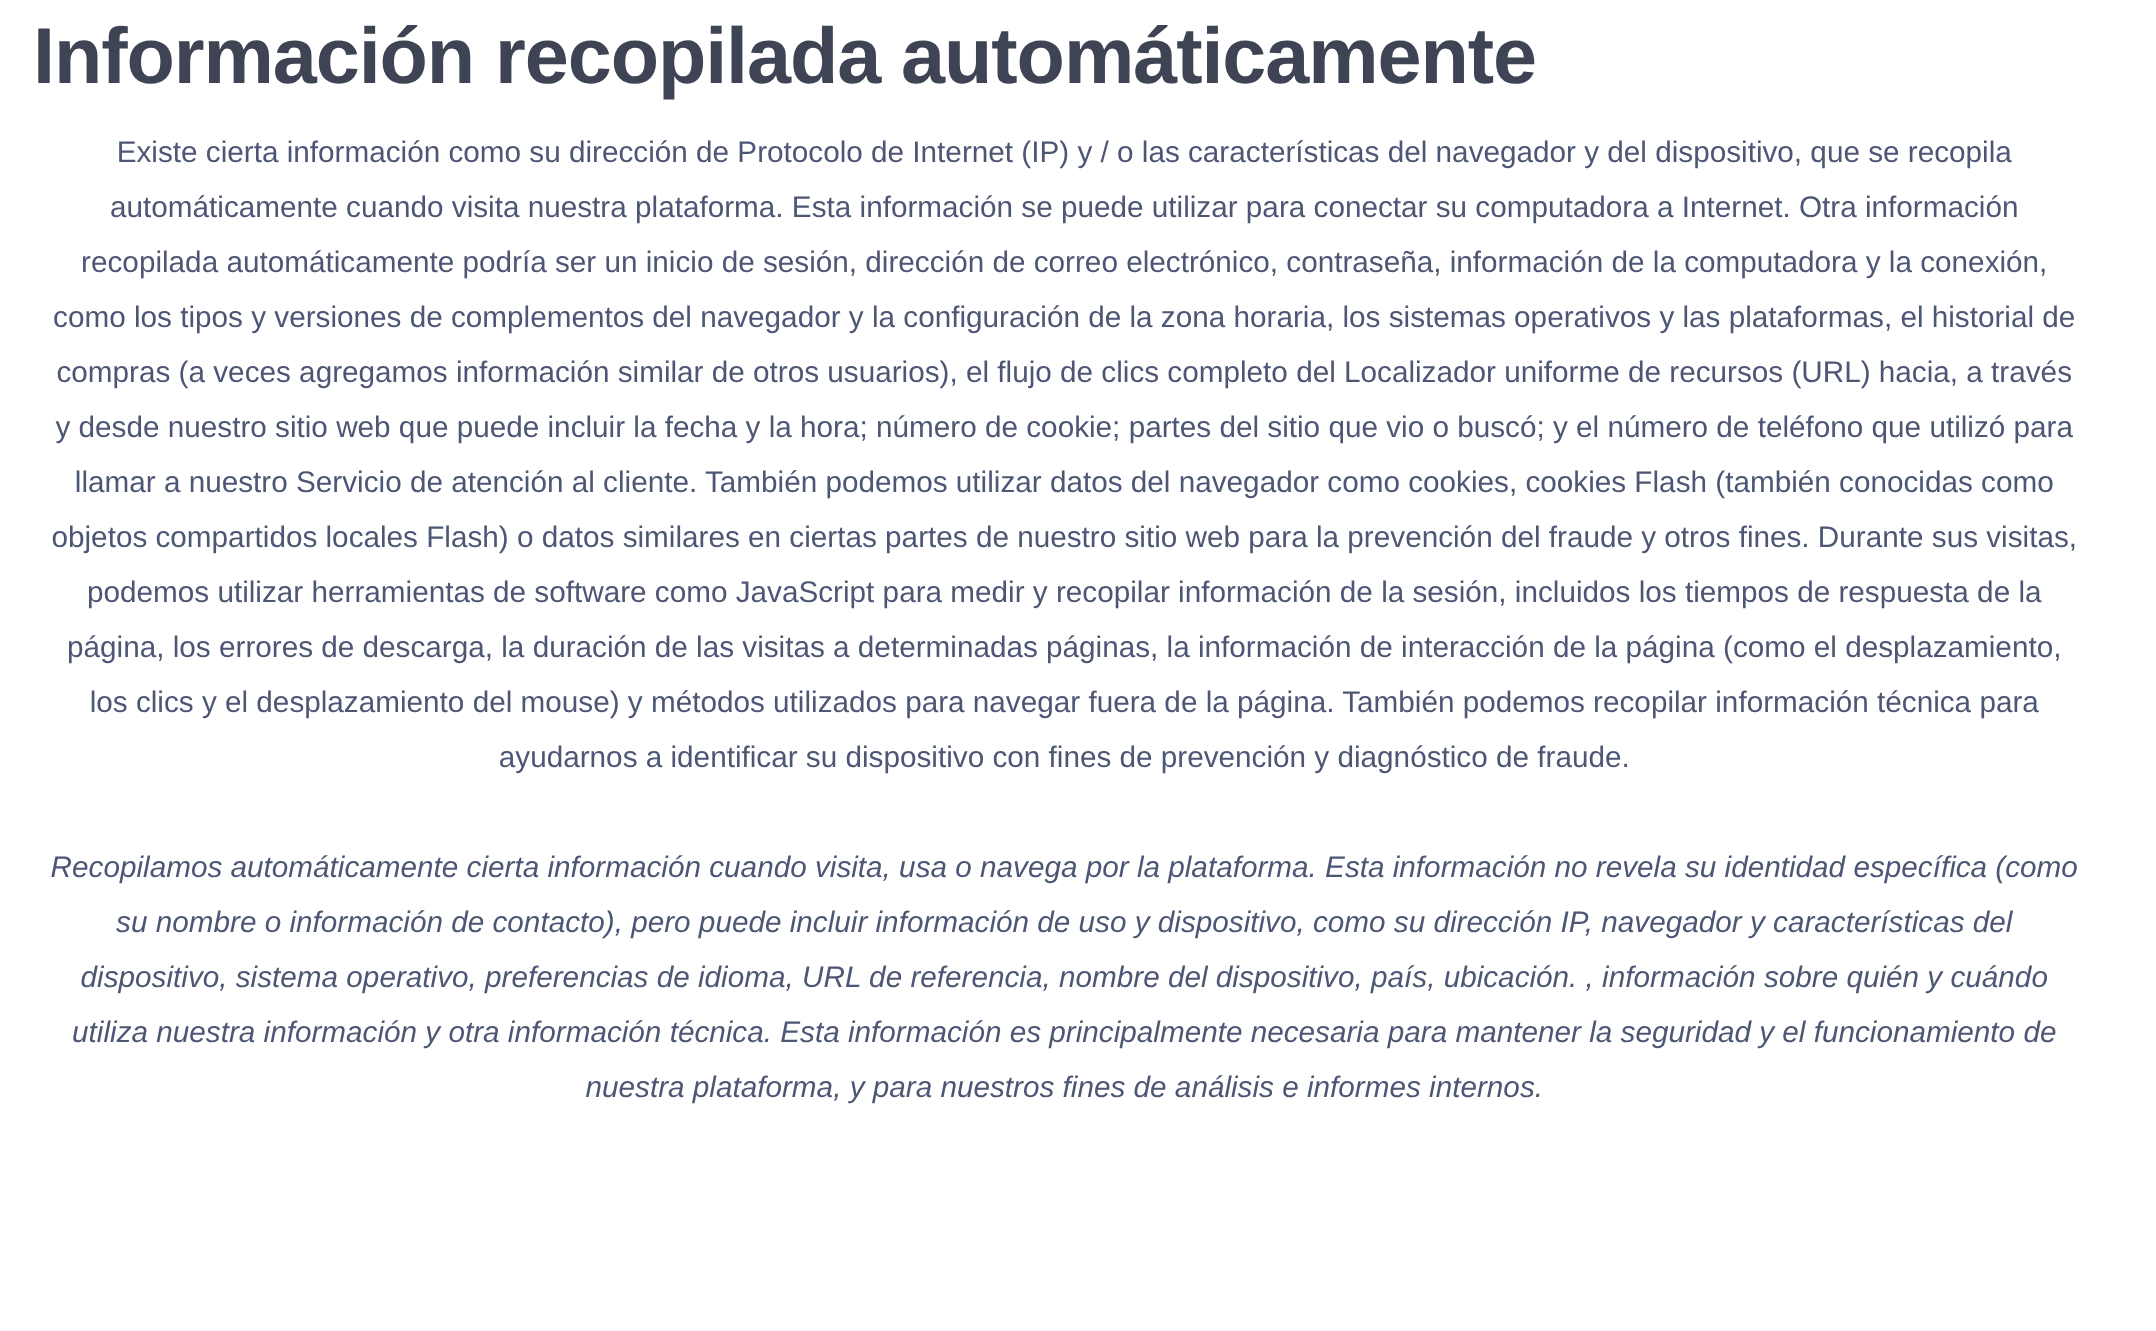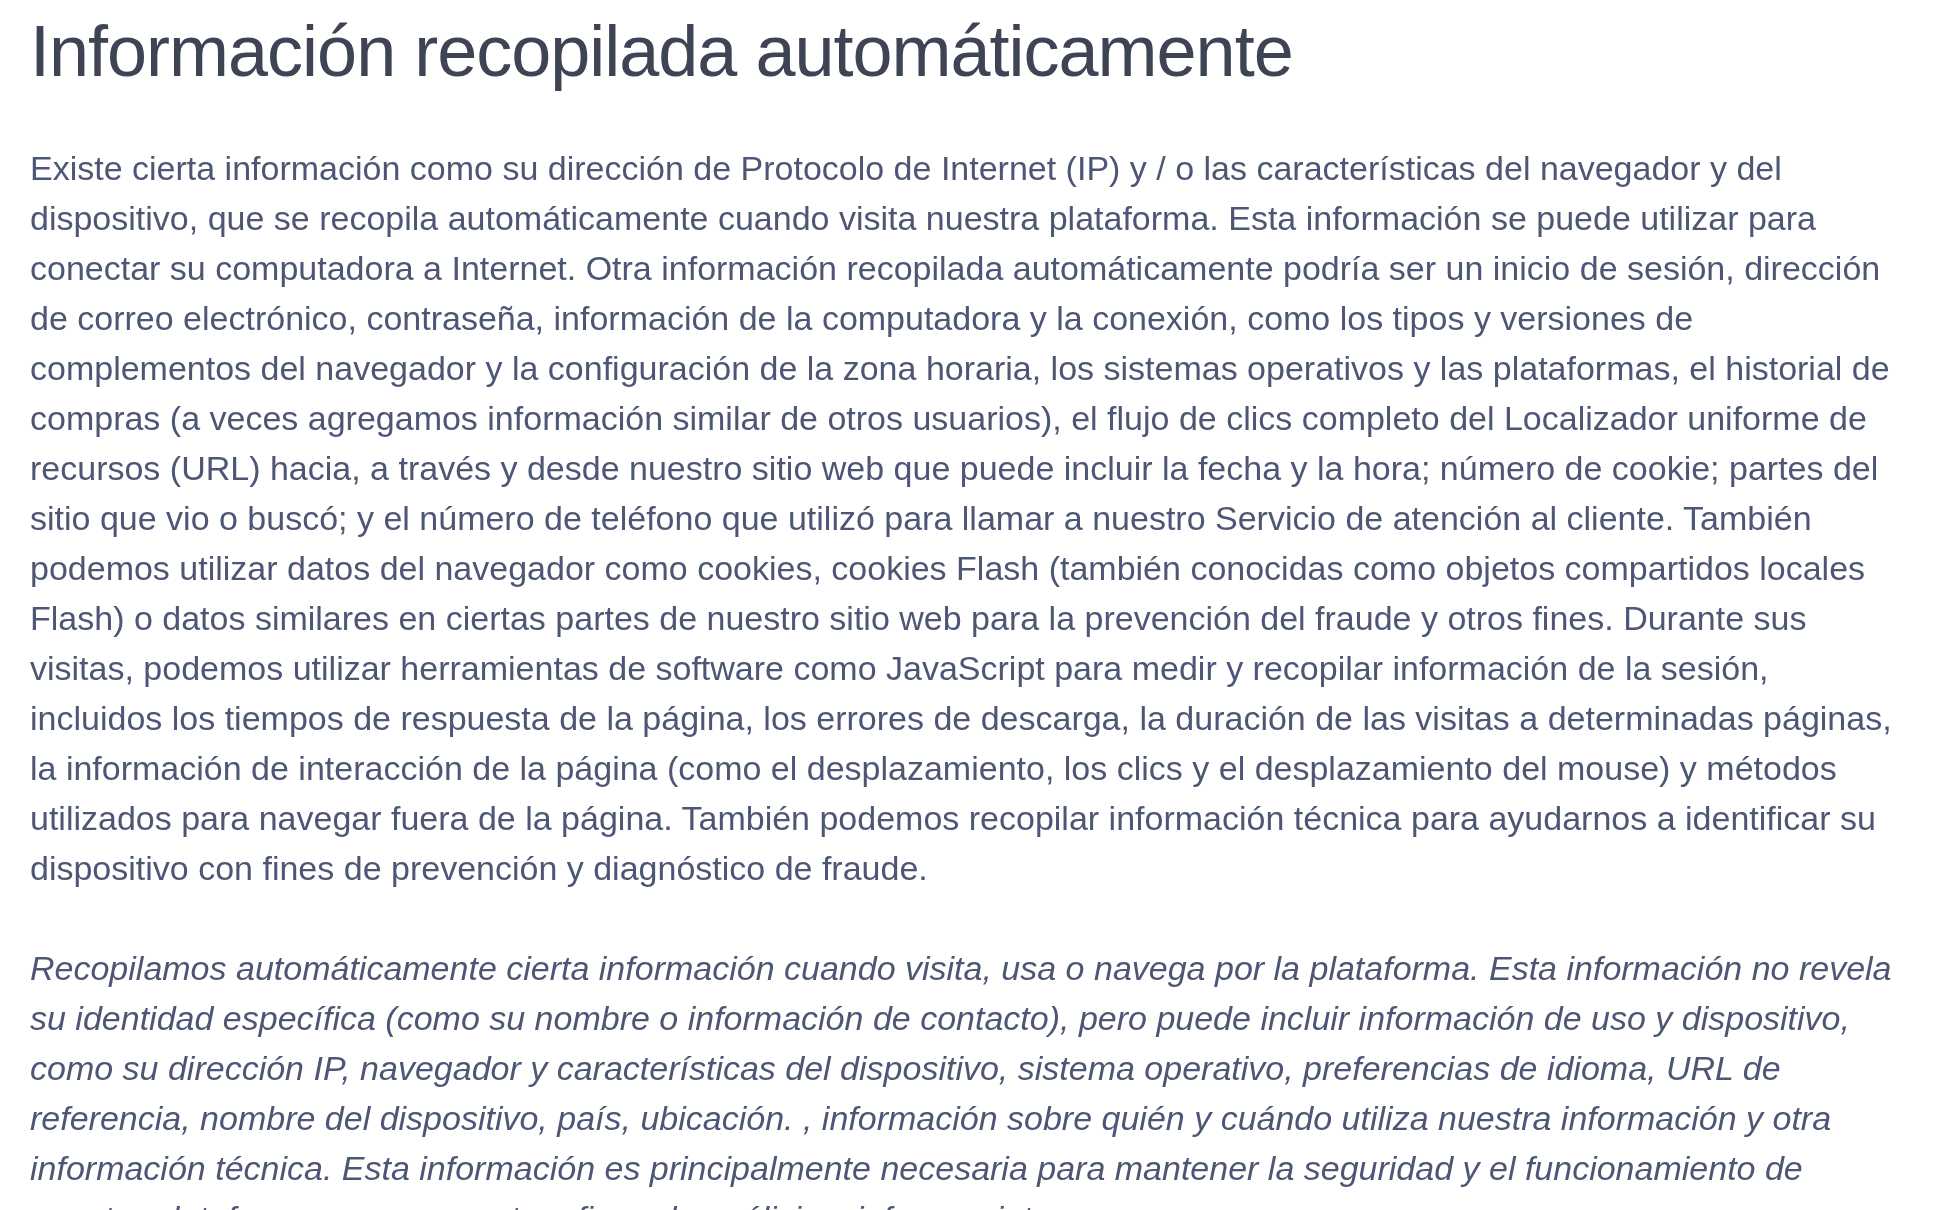--- a/index.html
+++ b/index.html
@@ -17,35 +17,35 @@
   body {
     width: 1960px;
     height: 1210px;
     overflow: hidden;
     font-family: "Liberation Sans", "DejaVu Sans", sans-serif;
   }
   main.content {
     padding: 12px 55px 40px 30px;
   }
   h1.page-title {
-    margin: 0 0 52px 0;
+    margin: 0 0 22px 0;
     font-size: 72px;
     line-height: 1.1;
-    font-weight: 400;
+    font-weight: 700;
     letter-spacing: -1px;
     color: var(--heading-color);
   }
   p.body-paragraph {
-    margin: 0;
-    font-size: 34px;
+    margin: 15px;
+    font-size: 27px;
     line-height: 50px;
     font-weight: 400;
     letter-spacing: 0;
     color: var(--body-color);
-    text-align: left;
+    text-align: center;
   }
   p.body-paragraph + p.body-paragraph {
     margin-top: 50px; 
     font-style: italic;
   }
 </style>
 </head>
 <body>
 
 <main class="content">

